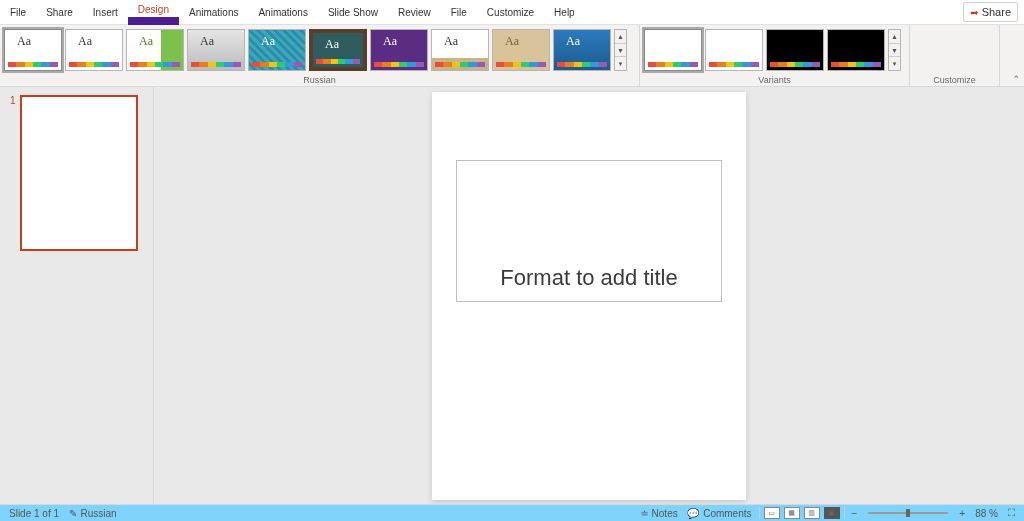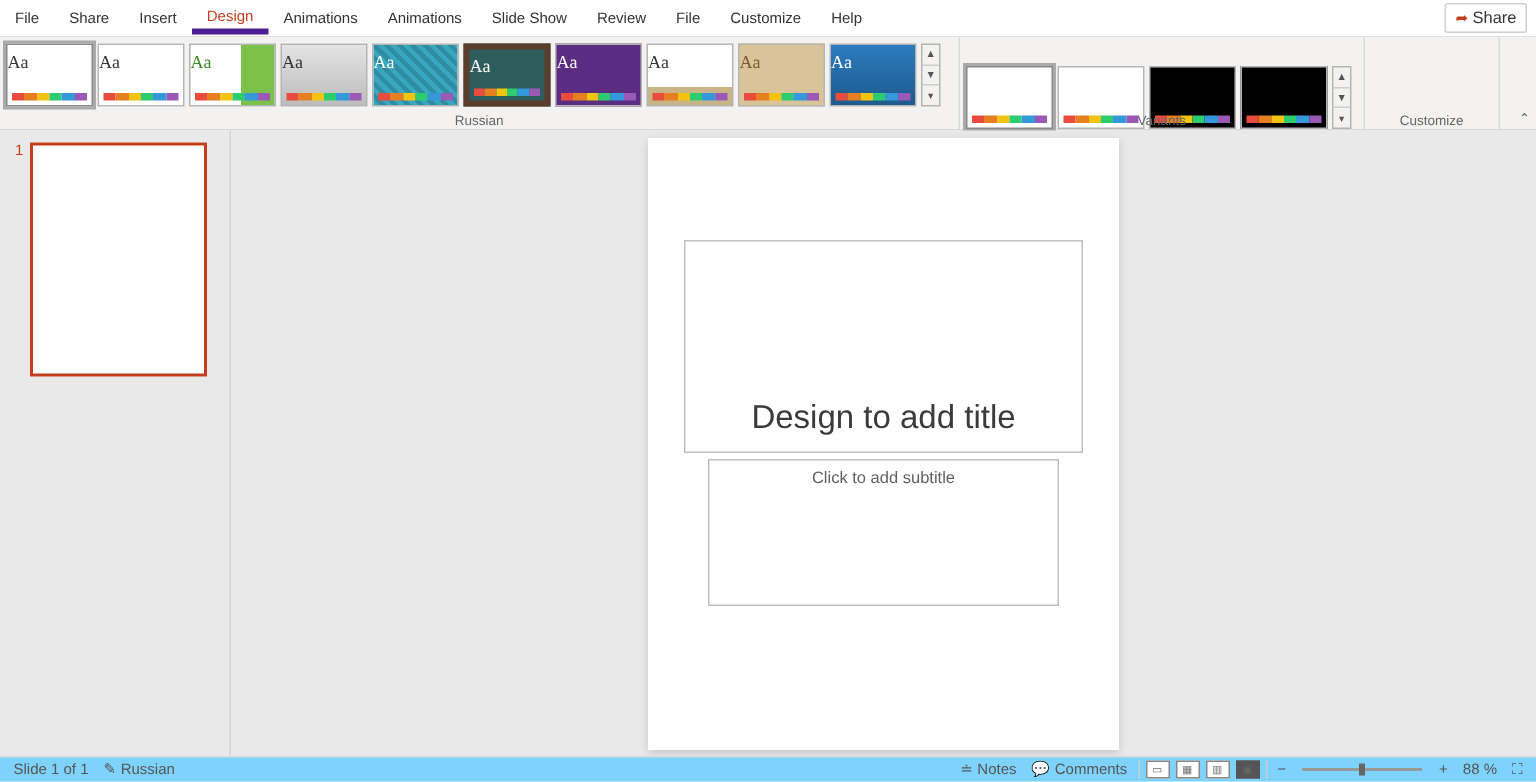--- a/index.html
+++ b/index.html
@@ -1,34 +1,34 @@
 <!DOCTYPE html>
 <html><head>
 <meta charset="utf-8">
 <style>
 * { margin: 0; padding: 0; box-sizing: border-box; font-family: "Segoe UI", Arial, sans-serif; -webkit-user-select: none; user-select: none; }
 html, body { width: 1024px; height: 521px; overflow: hidden; background: #fff; }
 
 .menubar { height: 25px; display: flex; align-items: center; background: #fff; border-bottom: 1px solid #e1e1e1; }
 .menu-item { padding: 4px 10px; font-size: 10px; color: #333; cursor: pointer; }
-.menu-item.active { color: #c43e1c; border-bottom: 4px solid #4c1d95; padding-bottom: 2px; }
+.menu-item.active { color: #c43e1c; border-bottom: 8px solid #4c1d95; padding-bottom: 2px; }
 .share-wrap { margin-left: auto; margin-right: 6px; display:flex; align-items:center; gap:2px;}
 .share-btn { font-size: 11px; color: #333; padding: 3px 6px; border: 1px solid #d0d0d0; border-radius: 2px; display:flex; align-items:center; gap:3px; cursor:pointer;}
 .share-icon { color:#c43e1c; font-size:10px; }
 
 .ribbon { height: 62px; background: #f3f2f1; border-bottom: 1px solid #d8d8d8; display: flex; position: relative; }
 .ribbon-group { border-right: 1px solid #d8d8d8; padding: 4px 4px 0px 4px; position: relative; display: flex; flex-direction: column; }
 .ribbon-group.themes { flex: 0 0 640px; }
-.ribbon-group.variants { flex: 0 0 270px; justify-content: flex-end; }
+.ribbon-group.variants { flex: 0 0 270px; }
 .ribbon-group.customize { flex: 0 0 90px; }
 .group-label { font-size: 9px; color: #666; text-align: center; position:absolute; bottom:1px; left:0; right:0;}
 .gallery { display: flex; gap: 3px; flex-wrap: nowrap; align-items: flex-start; }
 .thumb { width: 58px; height: 42px; border: 1px solid #b5b5b5; background: #fff; cursor: pointer; position: relative; display: flex; flex-direction: column; justify-content: flex-end; overflow:hidden;}
 .thumb.selected { outline: 2px solid #aaa; outline-offset: 0px; border-color:#888; }
-.thumb .aa { position:absolute; top:4px; left:0; font-size:12px; font-family: Georgia, serif; }
+.thumb .aa { position:absolute; top:4px; left:12px; font-size:12px; font-family: Georgia, serif; }
 .thumb .stripe { height: 5px; margin: 0 3px 3px 3px; display:flex; }
 .thumb .stripe span { flex:1; }
 .gallery-arrows { width: 13px; height: 42px; border: 1px solid #b5b5b5; background: #f3f2f1; display:flex; flex-direction:column; cursor:pointer;}
 .gallery-arrows div { flex:1; display:flex; align-items:center; justify-content:center; font-size:7px; color:#555; border-bottom:1px solid #ccc;}
 .gallery-arrows div:last-child { border-bottom:none;}
 .customize-row { display:flex; gap:2px; padding-top:2px;}
 .cust-btn { width: 40px; display:flex; flex-direction:column; align-items:center; font-size:9px; color:#333; cursor:pointer; line-height:1.1;}
 .cust-icon { width:22px; height:16px; border:1px solid #888; margin-bottom:2px; background:#fff; position:relative;}
 .collapse-caret { position:absolute; right:4px; bottom:2px; font-size:9px; color:#666; cursor:pointer;}
 
@@ -263,22 +263,21 @@
 
 <div class="workarea">
   <div class="slidepanel">
     <div class="slidethumb-wrap">
       <div class="slidenum">1</div>
       <div class="slidethumb"></div>
     </div>
   </div>
   <div class="editor">
     <div class="slide">
-      <div class="ph-title">Design to add title</div>
-      <div class="ph-sub">Click to add subtitle</div>
+      <div class="ph-title">Format to add title</div>
     </div>
   </div>
 </div>
 
 <div class="statusbar">
   <div class="sb-btn">Slide 1 of 1</div>
   <div class="sb-btn">
     <span class="icon-glyph">✎</span>
     <span>Russian</span>
   </div>

